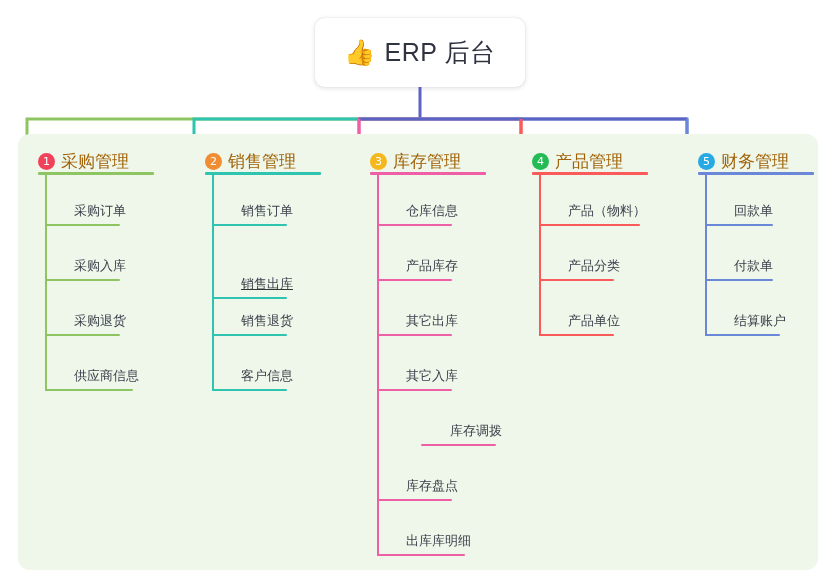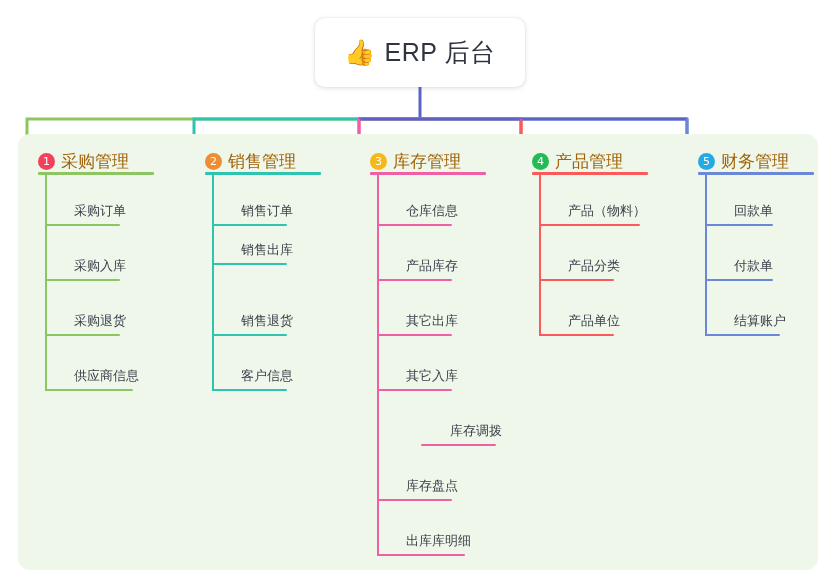--- a/index.html
+++ b/index.html
@@ -181,21 +181,21 @@
         <div class="col-header" style="position: absolute; top: 14px;">
           <span class="badge" style="background: rgb(240, 140, 50);">2</span>
           <span class="col-title">销售管理</span>
         </div>
         <div class="header-rule" style="top: 38px; width: 116px; background: rgb(46, 196, 176);"></div>
         <div class="spine" style="top: 38px; height: 219px; background: rgb(46, 196, 176);"></div>
         <div class="item" style="top: 68px;">
           <div class="item-label">销售订单</div>
           <div class="item-rule" style="width: 75px; background: rgb(46, 196, 176);"></div>
         </div>
-        <div class="item" style="top: 107px;">
+        <div class="item" style="top: 141px; text-decoration: underline;">
           <div class="item-label">销售出库</div>
           <div class="item-rule" style="width: 75px; background: rgb(46, 196, 176);"></div>
         </div>
         <div class="item" style="top: 178px;">
           <div class="item-label">销售退货</div>
           <div class="item-rule" style="width: 75px; background: rgb(46, 196, 176);"></div>
         </div>
         <div class="item" style="top: 233px;">
           <div class="item-label">客户信息</div>
           <div class="item-rule" style="width: 75px; background: rgb(46, 196, 176);"></div>

